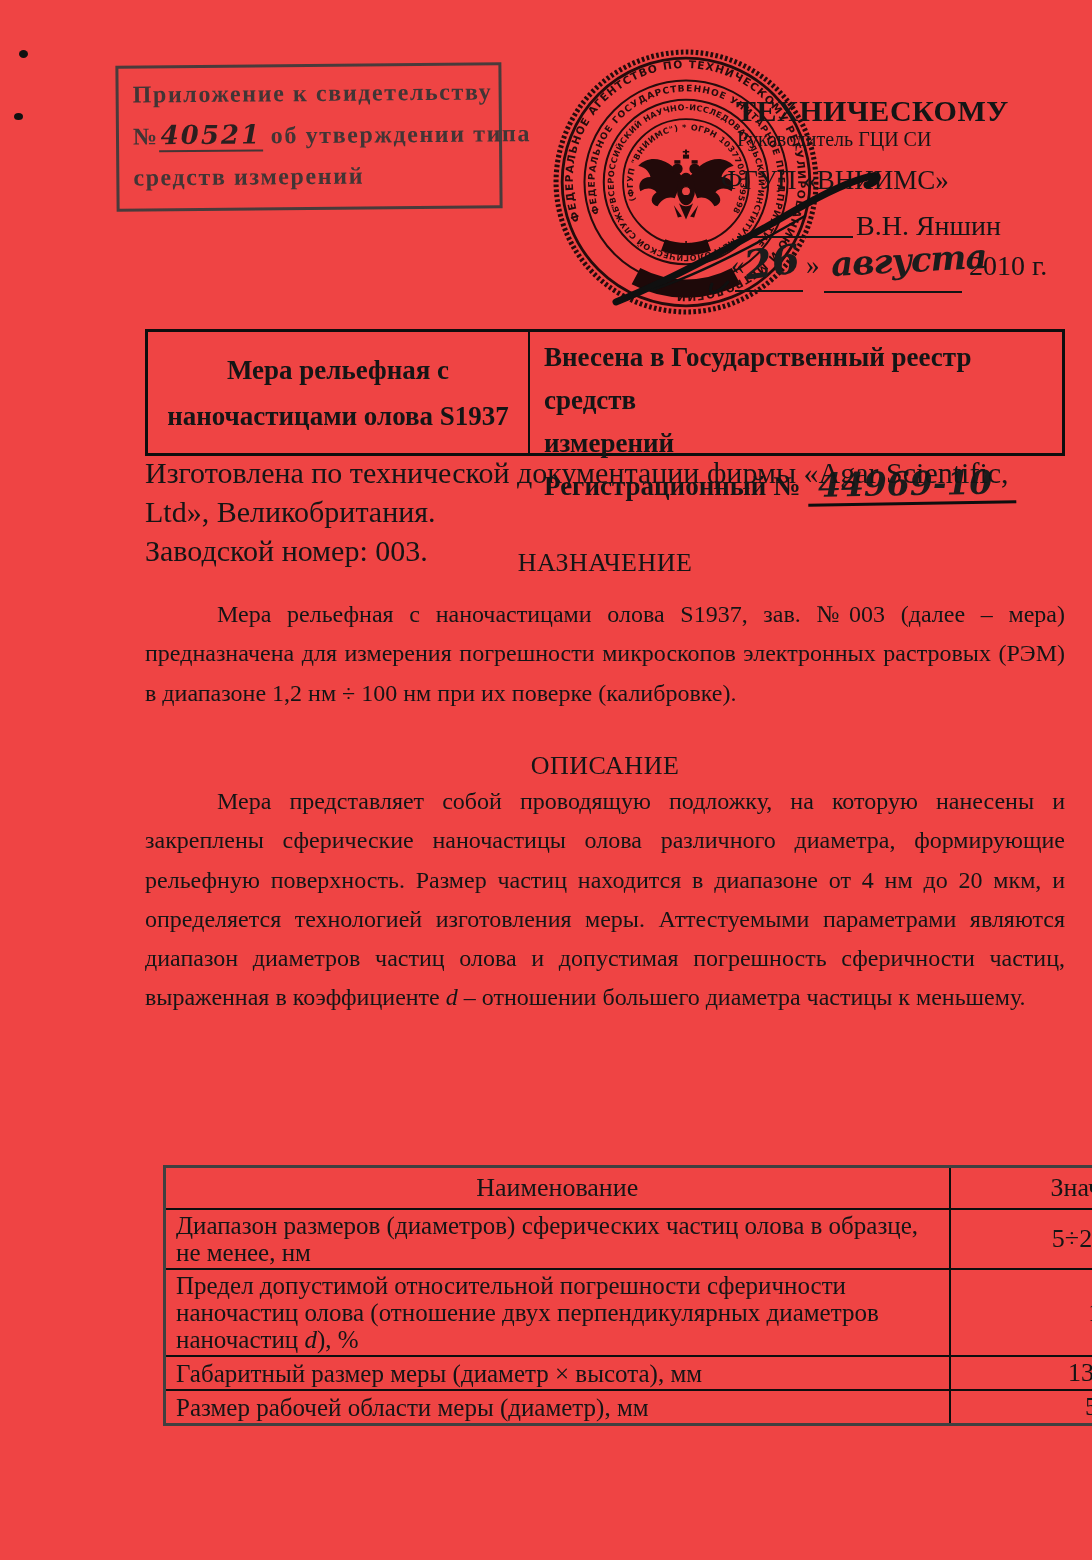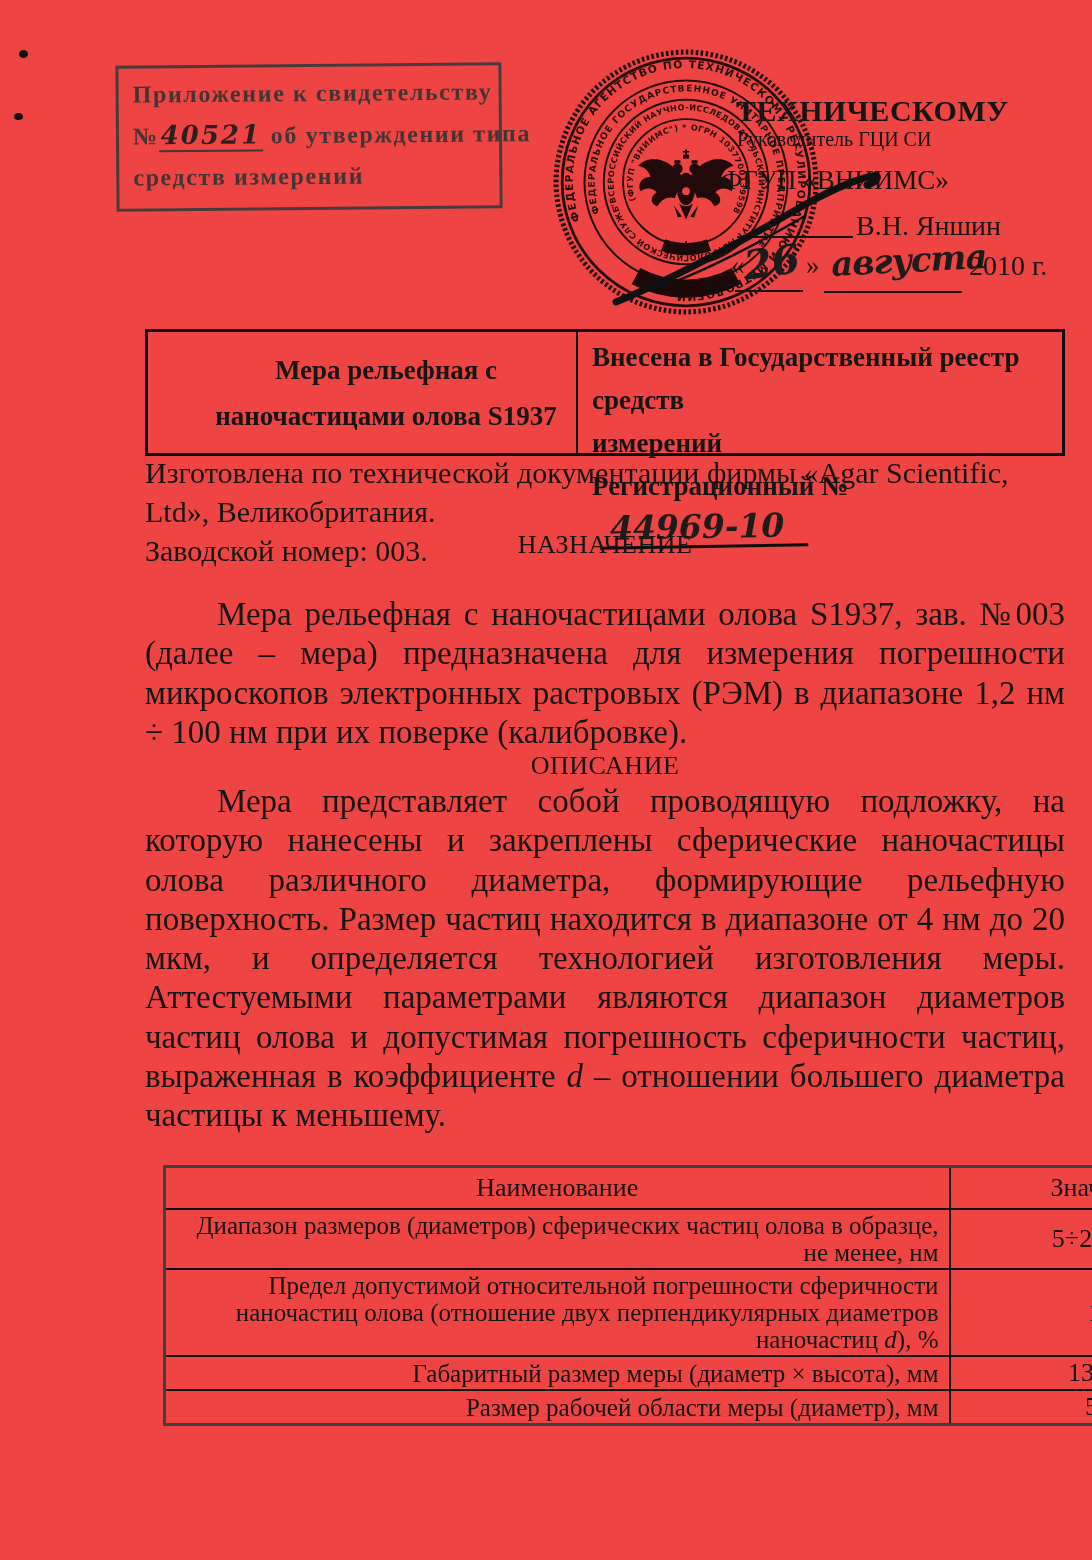--- a/index.html
+++ b/index.html
@@ -37,43 +37,43 @@
   #u1{position:absolute;left:735px;top:290px;width:68px;border-top:2.5px solid #141414;}
   #month{position:absolute;left:831px;top:240px;font-size:34px;transform:rotate(-3deg);letter-spacing:-1px;}
   #u2{position:absolute;left:824px;top:291px;width:138px;border-top:2.5px solid #141414;}
   #year{position:absolute;left:969px;top:250px;font-size:28px;}
   #signature{position:absolute;left:600px;top:160px;width:330px;height:150px;}
 
   
   #t1{position:absolute;left:145px;top:329px;width:920px;height:127px;border:3px solid #0e0e0e;
       box-sizing:border-box;display:flex;font-weight:700;}
   #t1l{width:380px;border-right:2.5px solid #0e0e0e;display:flex;flex-direction:column;
-       justify-content:center;text-align:center;font-size:27px;line-height:46px;padding-left:48px;}
+       justify-content:center;text-align:center;font-size:27px;line-height:46px;}
   #t1r{flex:1;padding:4px 8px 17px 14px;font-size:27px;line-height:43px;}
   #regnum{display:inline-block;font-size:33px;min-width:198px;border-bottom:3px solid #0e0e0e;
           margin-left:8px;padding:0 0 1px 10px;transform:rotate(-1deg);line-height:34px;}
 
   
   #made{position:absolute;left:145px;top:453px;width:920px;font-size:30px;line-height:39px;}
   .sec-title{position:absolute;left:145px;width:920px;text-align:center;font-size:26px;letter-spacing:.5px;}
-  #purpose-title{top:530px;}
-  .para{position:absolute;left:145px;width:920px;font-size:33px;line-height:39.3px;
+  #purpose-title{top:548px;}
+  .para{position:absolute;left:145px;width:920px;font-size:24px;line-height:39.3px;
         text-align:justify;text-indent:72px;}
   #purpose-text{top:595px;}
   #desc-title{top:743px;margin-top:8px;}
   #desc-text{top:782px;}
   #specs-title{top:1082px;}
   .it{font-style:italic;}
 
   
   #t2{position:absolute;left:163px;top:1165px;width:1092px;border-collapse:collapse;
       table-layout:fixed;border:3px solid #404040;}
   #t2 th,#t2 td{border:2.5px solid #0e0e0e;font-weight:normal;}
   #t2 th{font-size:26px;padding:5px 8px;text-align:center;line-height:30px;}
-  #t2 td.name{font-size:25px;line-height:27px;padding:2px 10px;text-align:right;}
+  #t2 td.name{font-size:25px;line-height:27px;padding:2px 10px;text-align:left;}
   #t2 td.val{font-size:26px;text-align:center;vertical-align:middle;}
 </style>
 </head>
 <body>
 
 <div id="page">
 
   <div id="dot1" class="dot"></div>
   <div id="dot2" class="dot"></div>
 

